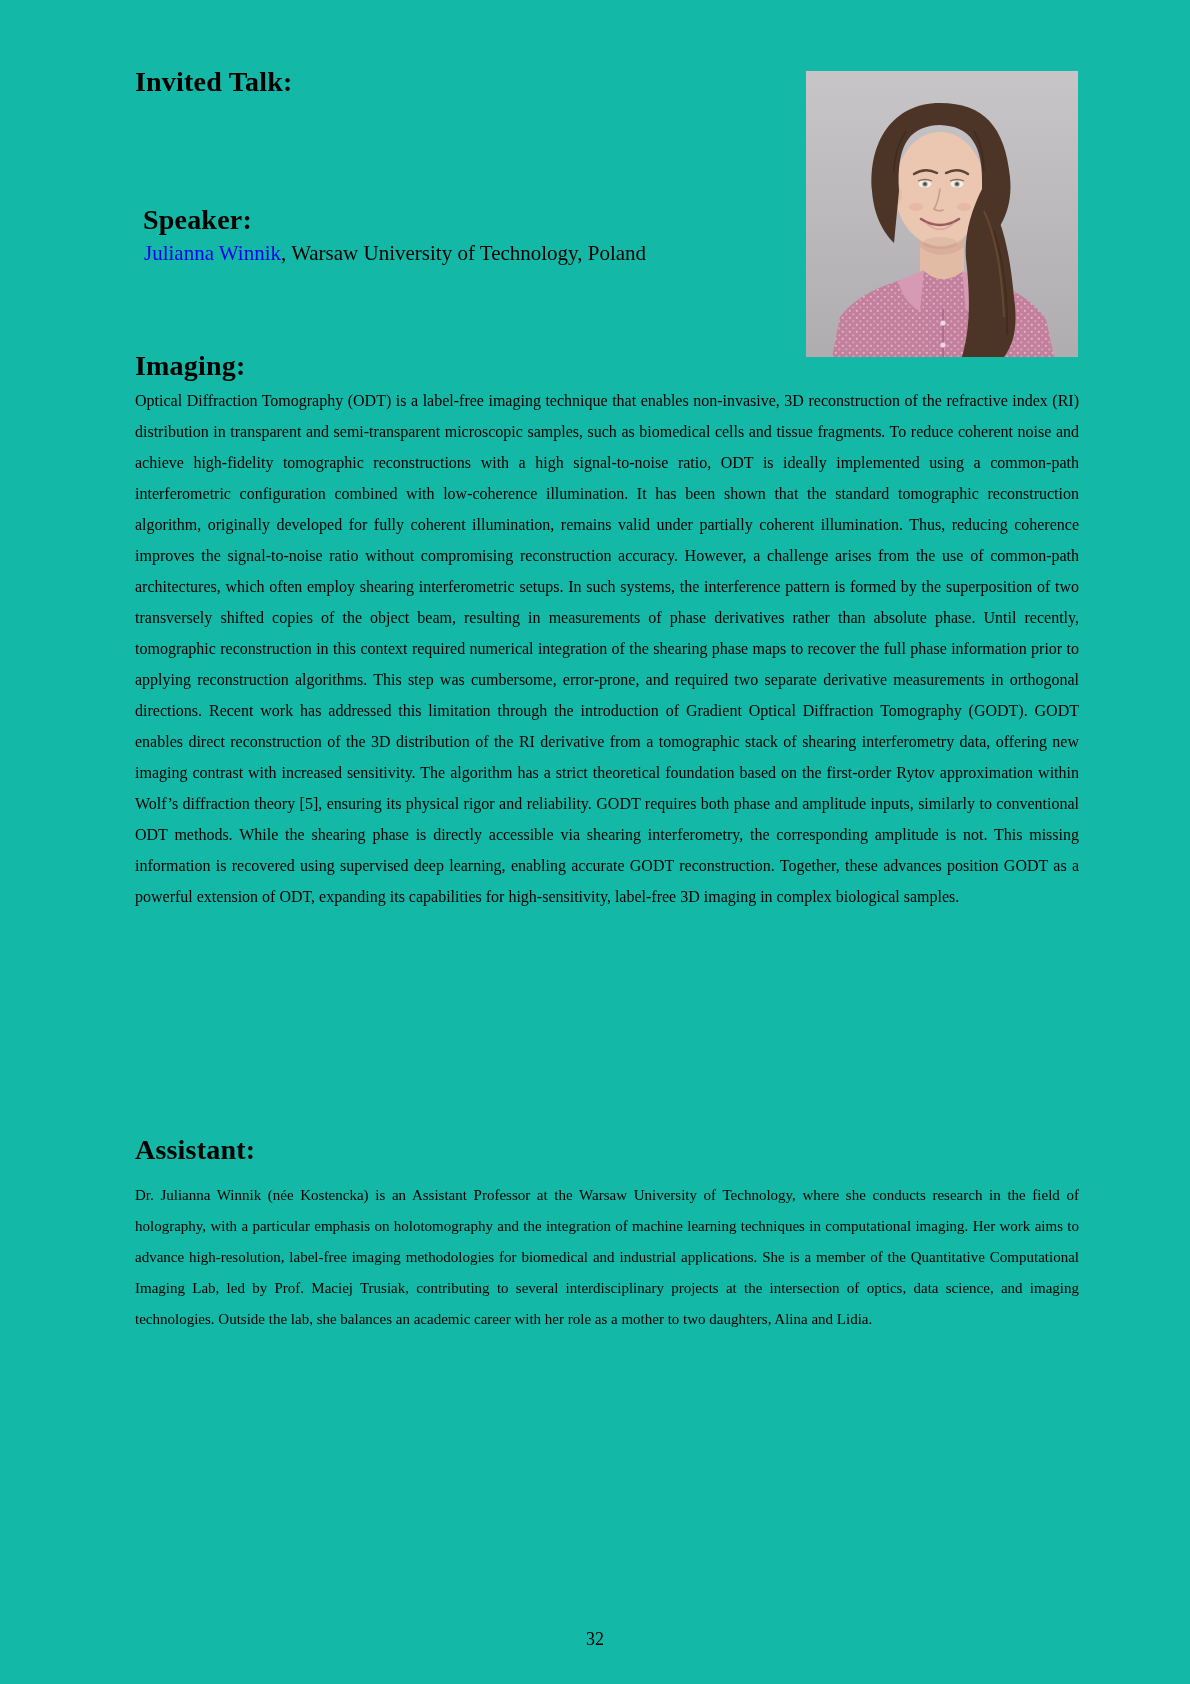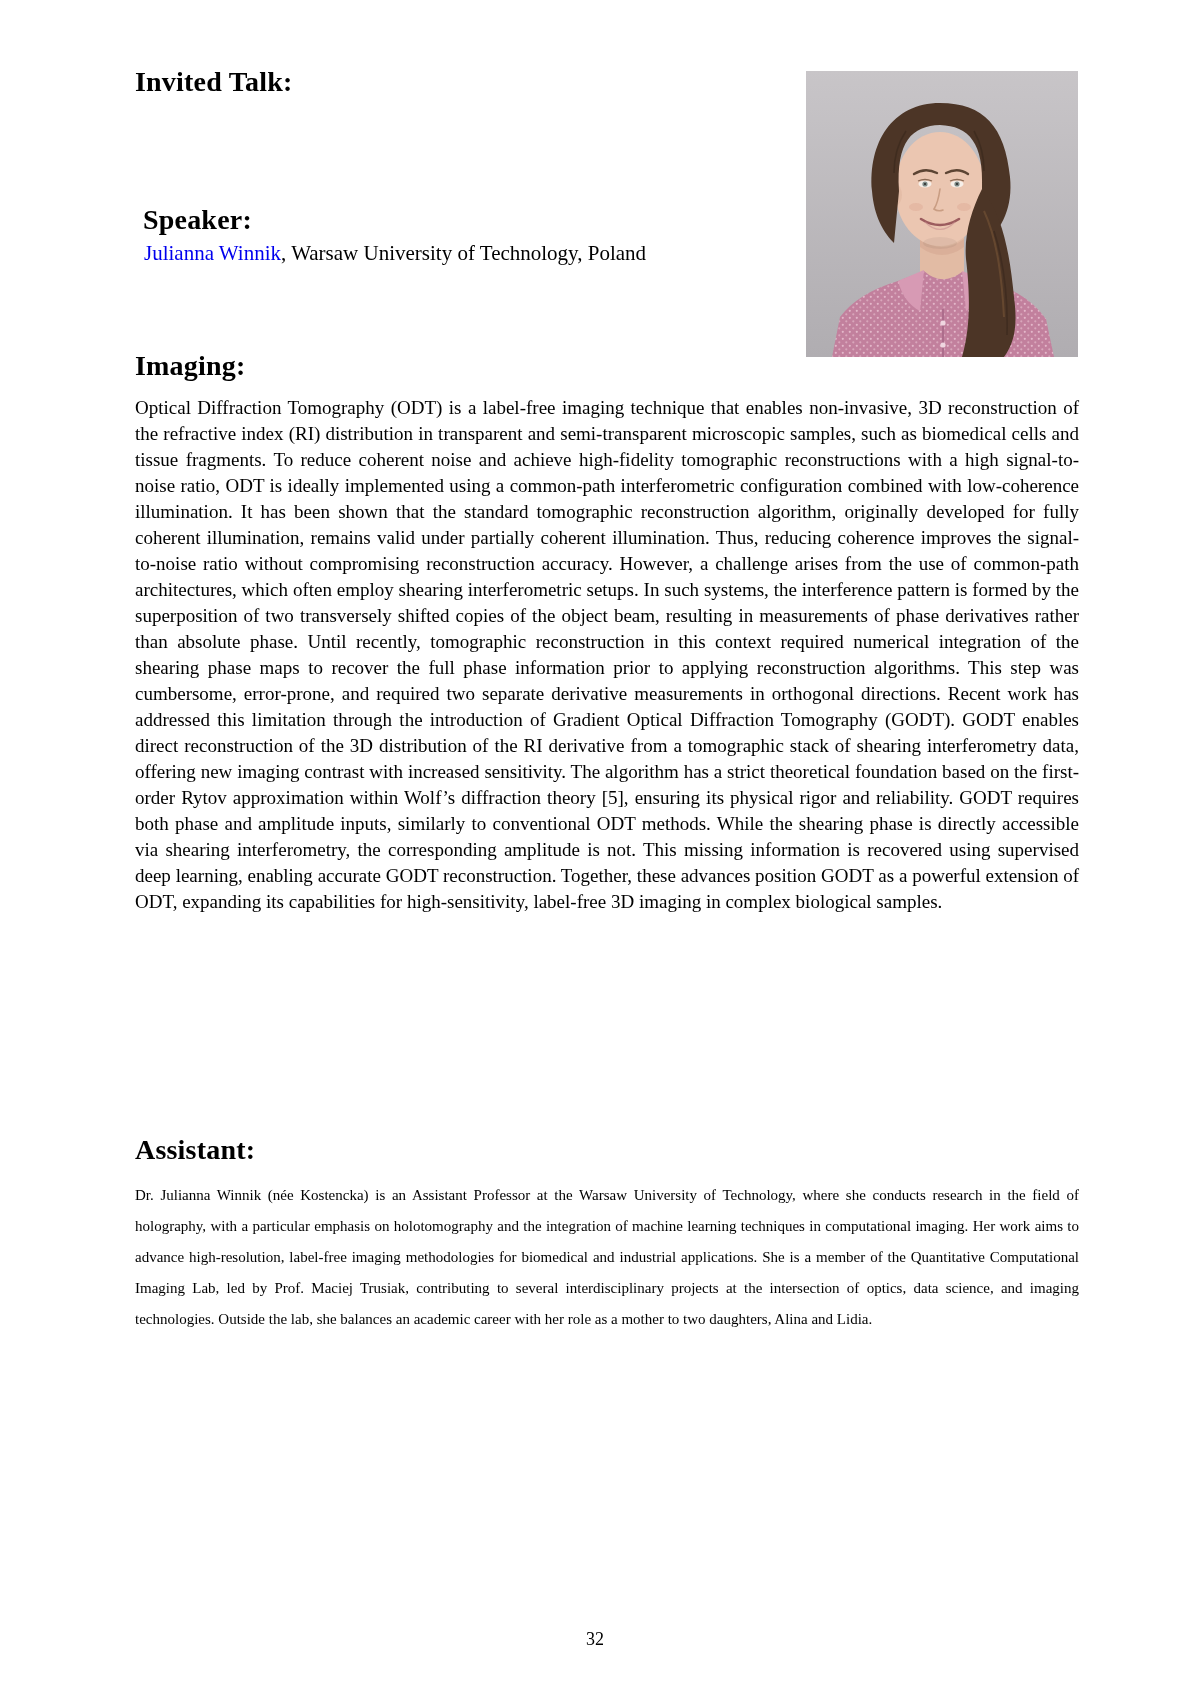--- a/index.html
+++ b/index.html
@@ -1,20 +1,20 @@
 <!DOCTYPE html>
 <html><head>
 <meta charset="utf-8">
 <style>
   html,body{margin:0;padding:0;background:#e9e9e9;}
   .page{
     position:relative;
     width:1190px;height:1684px;
     margin:0 auto;
-    background:#ffffff;
+    background:#14b8a6;
     font-family:"Liberation Serif", serif;
     color:#000;
     overflow:hidden;
   }
   .abs{position:absolute;}
   .heading{
     font-size:28px;
     font-weight:bold;
     letter-spacing:0.2px;
   }
@@ -30,22 +30,22 @@
     font-size:21px;line-height:31px;text-indent:9px;
     white-space:nowrap;
   }
   .speaker-link{color:#0000EE;text-decoration:none;cursor:pointer;}
   #speaker-photo{
     left:806px;top:71px;width:272px;height:286px;
     line-height:0;
   }
   #abstract-heading{left:135px;top:350px;}
   #abstract-body{
-    left:135px;top:395px;width:944px;
-    font-size:19px;line-height:26px;
+    left:135px;top:385px;width:944px;
+    font-size:16px;line-height:31px;
     text-align:justify;
   }
   #biography-heading{left:135px;top:1134px;}
   #biography-body{
     left:135px;top:1180px;width:944px;
     font-size:15px;line-height:31px;
     text-align:justify;
   }
   #page-number{
     left:0;top:1598px;width:100%;

